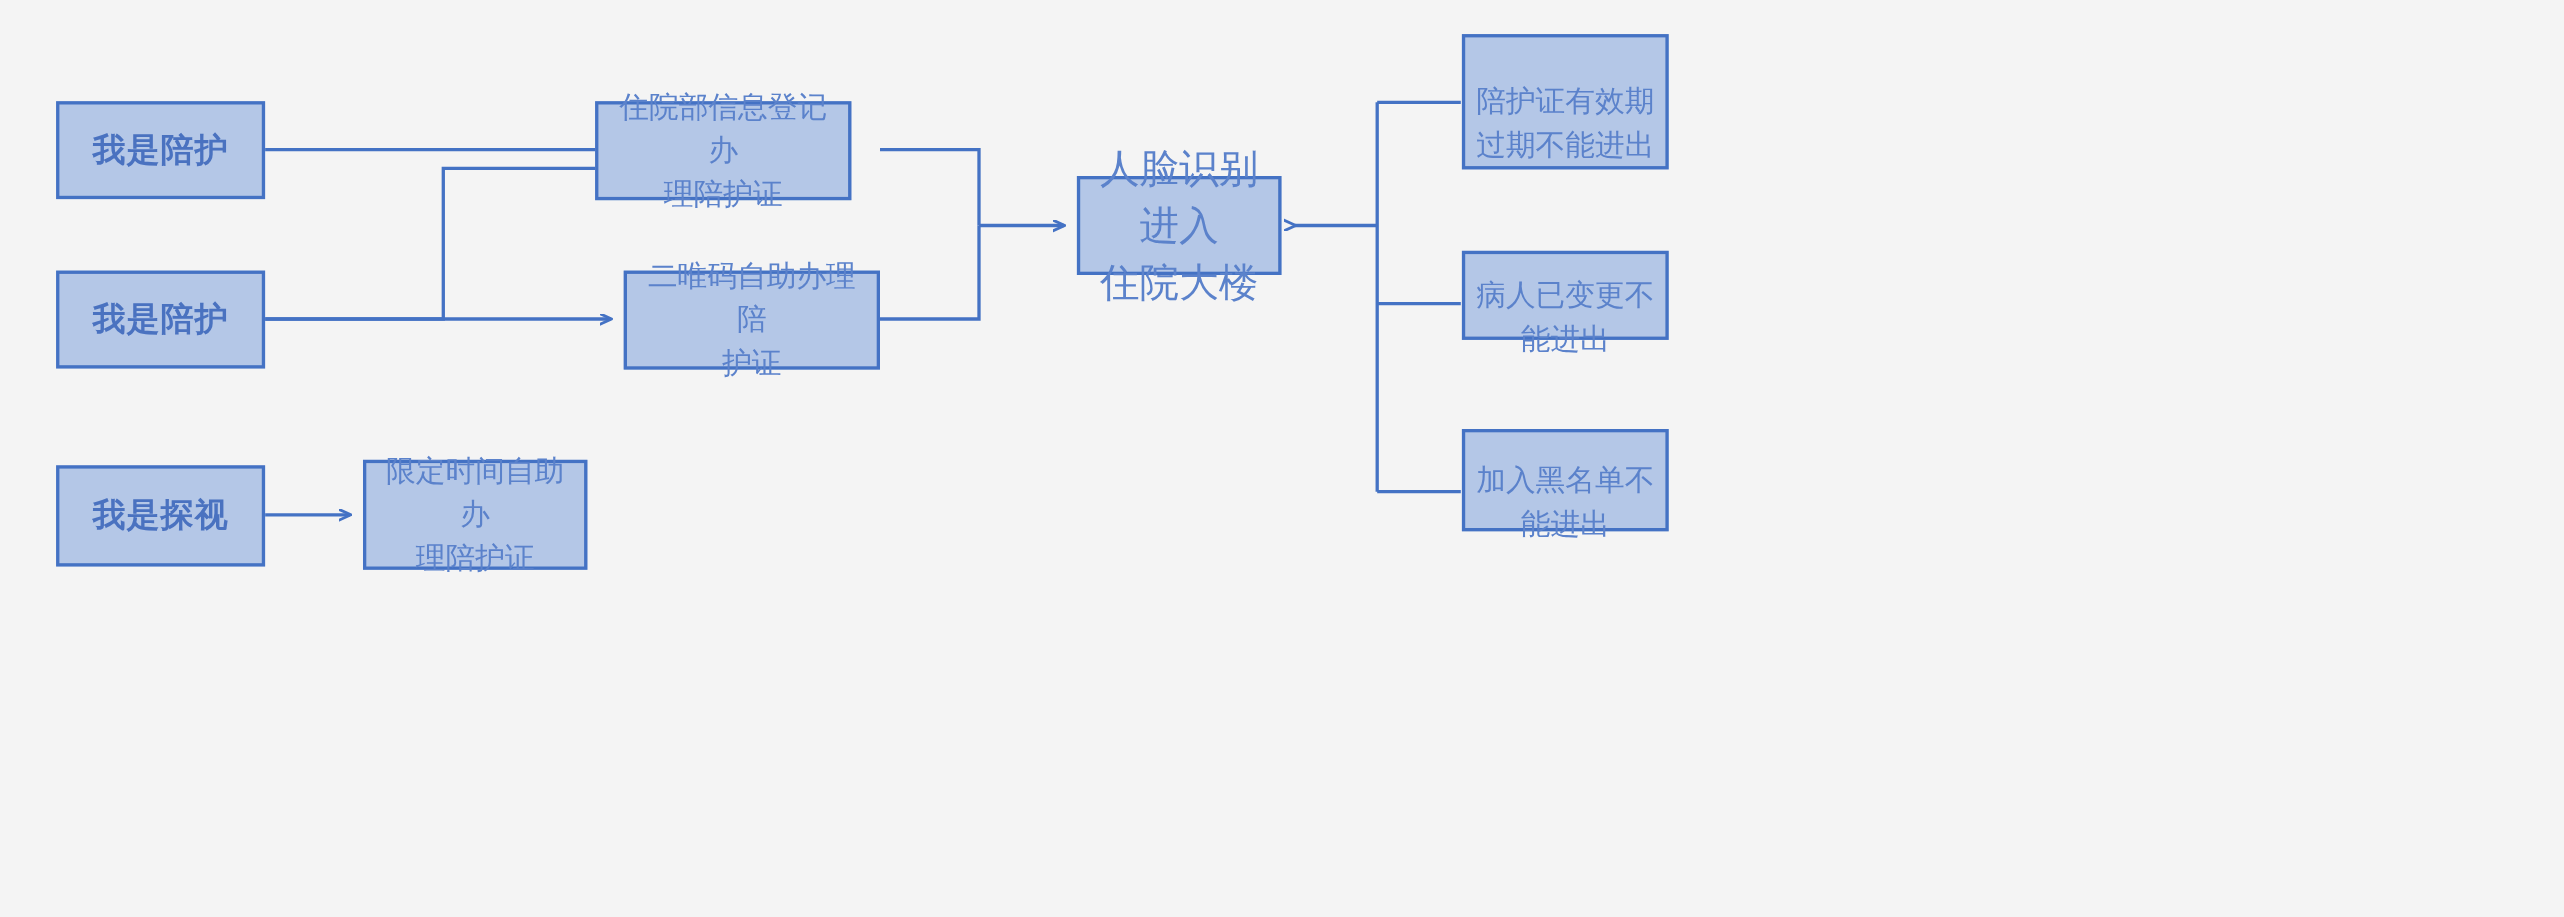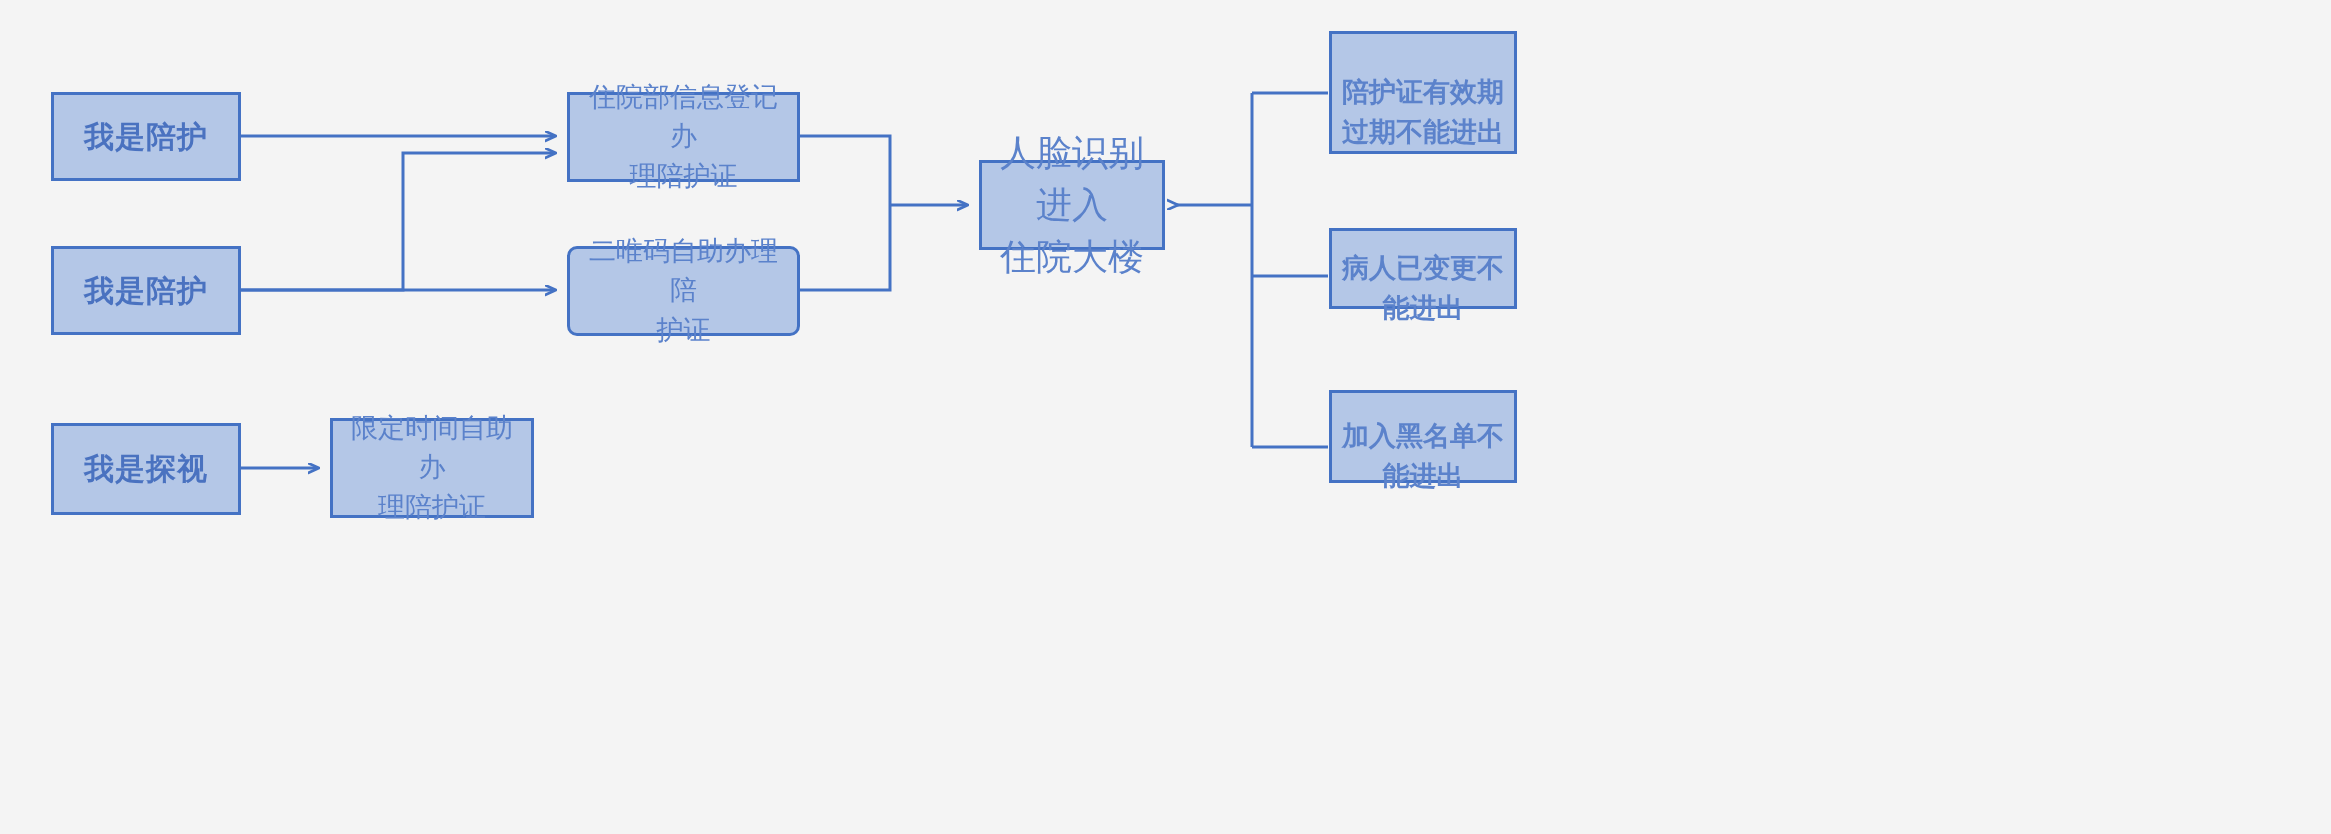--- a/index.html
+++ b/index.html
@@ -55,21 +55,21 @@
     font-weight: normal;
     font-size: 27px;
     color: #5b82cb;
   }
   .gate-node .label {
     font-weight: normal;
     font-size: 36px;
     color: #5b82cb;
   }
   .rule-node .label {
-    font-weight: bold;
+    font-weight: normal;
     font-size: 27px;
     color: #5b82cb;
     margin-top: 40px;
   }
 </style>
 </head>
 <body>
 
 <div id="canvas">
 
@@ -116,26 +116,26 @@
   </div>
 
   <div class="node role-node" style="left:51px; top:423px; width:190px; height:92px;">
     <span class="label">我是探视</span>
   </div>
 
   <div class="node role-node" style="left:51px; top:246px; width:190px; height:89px;">
     <span class="label">我是陪护</span>
   </div>
 
-  <div class="node proc-node" style="left:567px; top:92px; width:233px; height:90px;text-align:center;">
+  <div class="node proc-node" style="left:541px; top:92px; width:233px; height:90px;text-align:center;">
     <span class="label">住院部信息登记办
 理陪护证</span>
   </div>
 
-  <div class="node proc-node" style="left:567px; top:246px; width:233px; height:90px;border-radius:10px;">
+  <div class="node proc-node" style="left:567px; top:246px; width:233px; height:90px;">
     <span class="label">二唯码自助办理陪
 护证</span>
   </div>
 
   <div class="node proc-node" style="left:330px; top:418px; width:204px; height:100px;">
     <span class="label">限定时间自助办
 理陪护证</span>
   </div>
 
   <div class="node gate-node" style="left:979px; top:160px; width:186px; height:90px;">

